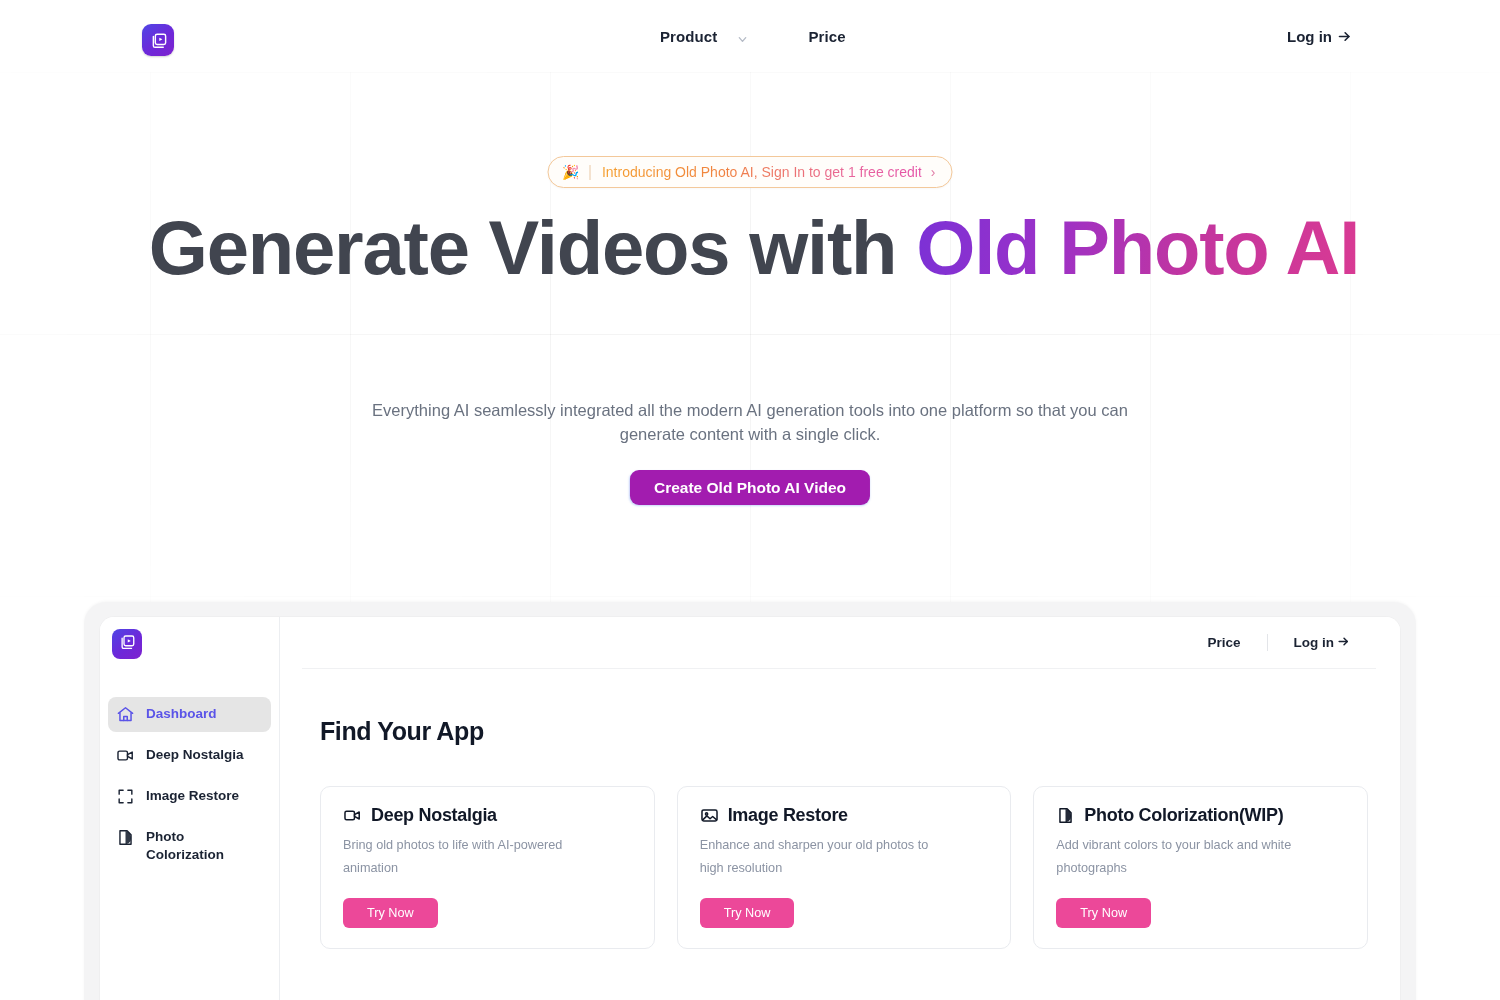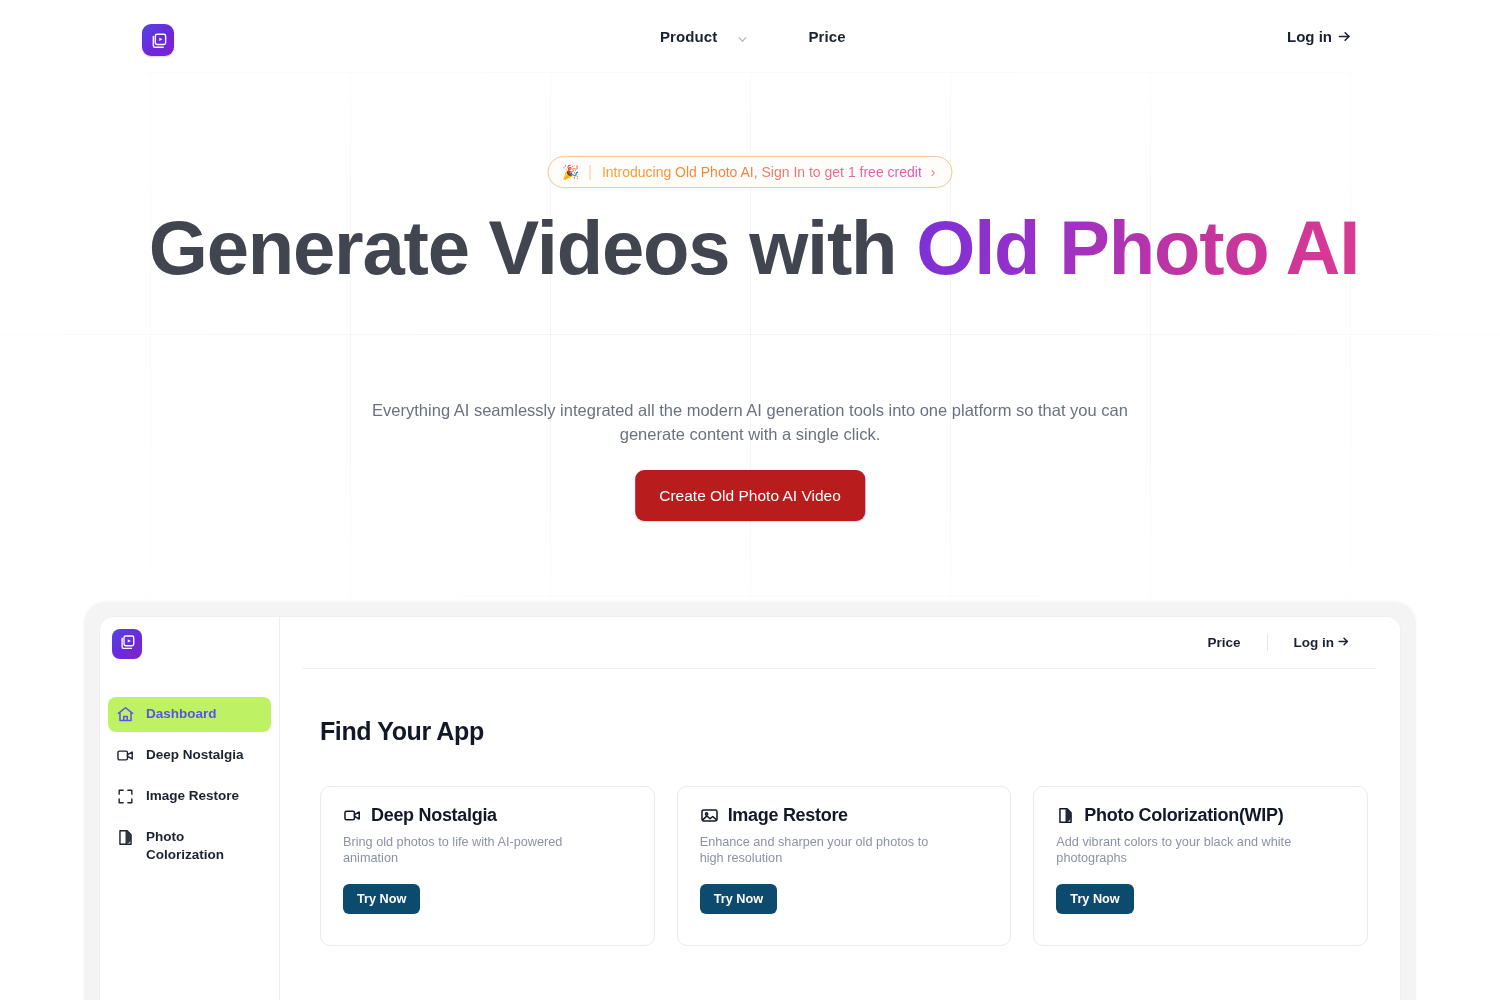--- a/index.html
+++ b/index.html
@@ -88,22 +88,22 @@
   }
 
   .subtitle {
     position:absolute; left:50%; transform:translateX(-50%); top:398px;
     width:760px; text-align:center;
     font-size:16.5px; line-height:24px; color:#6a7280; font-weight:400;
   }
 
   .cta {
     position:absolute; left:50%; transform:translateX(-50%); top:470px;
-    height:51px; padding:0 24px; border:0; border-radius:9px;
-    background:#b91c1c; color:#fff; font-size:15.5px; font-weight:400;
+    height:35px; padding:0 24px; border:0; border-radius:9px;
+    background:#a21caf; color:#fff; font-size:15.5px; font-weight:700;
     font-family:"Liberation Sans", sans-serif; cursor:pointer;
     display:flex; align-items:center; justify-content:center;
     box-shadow:0 1px 2px rgba(37,99,235,.25);
   }
 
   
   .frame {
     position:absolute; left:84px; top:602px; width:1332px; height:420px;
     background:#f4f4f5; border-radius:22px; padding:15px 16px 0 16px;
     box-shadow:0 -1px 3px rgba(0,0,0,.04);
@@ -125,21 +125,21 @@
     width:30px; height:30px; border-radius:8px; margin:0 0 38px 12px;
     background:linear-gradient(140deg,#4f46e5 0%,#6d28d9 55%,#7e22ce 100%);
     display:flex; align-items:center; justify-content:center;
   }
   .side-item {
     display:flex; align-items:flex-start; gap:11px;
     margin:0 8px 6px 8px; padding:8px 8px; border-radius:8px;
     font-size:13.5px; font-weight:700; color:#1b2333; cursor:pointer;
     line-height:18px;
   }
-  .side-item.active { background:#bef264; color:#5b54e8; }
+  .side-item.active { background:#e5e5e5; color:#5b54e8; }
   .side-ico { width:19px; height:19px; flex:0 0 19px; margin-top:0px; display:block; }
 
   
   .app-main { flex:1; position:relative; background:#fff; }
   .app-head {
     height:52px; display:flex; align-items:center; justify-content:flex-end;
     gap:0; padding-right:26px; border-bottom:1px solid #f0f1f3;
     margin:0 24px 0 22px;
   }
   .app-head .hl { font-size:13.5px; font-weight:700; color:#1b2333; cursor:pointer; }
@@ -153,25 +153,25 @@
   .card {
     flex:1; background:#fff; border:1px solid #e9ebef; border-radius:10px;
     padding:18px 20px 20px 22px; min-height:160px;
   }
   .card-title {
     display:flex; align-items:center; gap:9px;
     font-size:18px; font-weight:700; color:#111827; letter-spacing:-.3px;
     margin-bottom:8px;
   }
   .card-ico { width:19px; height:19px; display:block; flex:0 0 19px; }
-  .card-desc { font-size:12.7px; line-height:16px; color:#8b93a3; margin-bottom:18px; max-width:250px; }
+  .card-desc { font-size:12.7px; line-height:23px; color:#8b93a3; margin-bottom:18px; max-width:250px; }
   .try-btn {
-    background:#0c4a6e; color:#fff; border:0; border-radius:6px;
-    font-size:12.7px; font-weight:700; font-family:"Liberation Sans", sans-serif;
-    padding:8px 14px; cursor:pointer;
+    background:#ec4899; color:#fff; border:0; border-radius:6px;
+    font-size:12.7px; font-weight:400; font-family:"Liberation Sans", sans-serif;
+    padding:8px 24px; cursor:pointer;
   }
 </style>
 </head>
 <body>
 
 <div class="page">
 
   <div class="bg-grid"></div>
 
   <div class="topnav">

